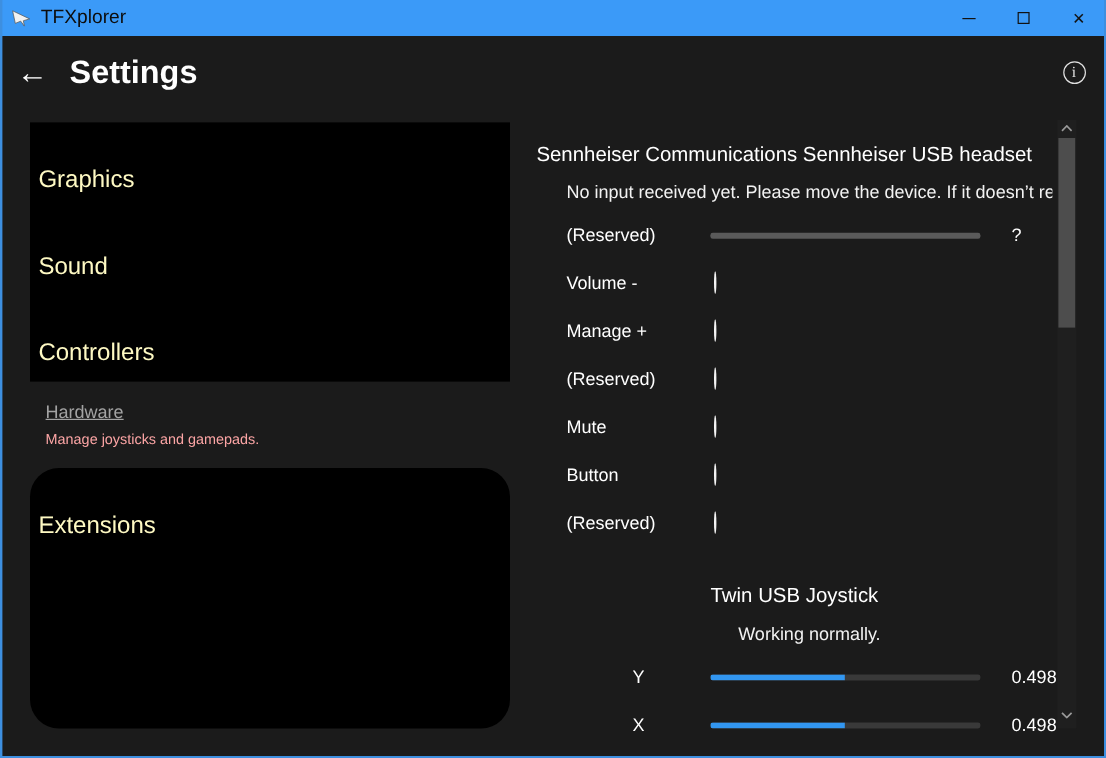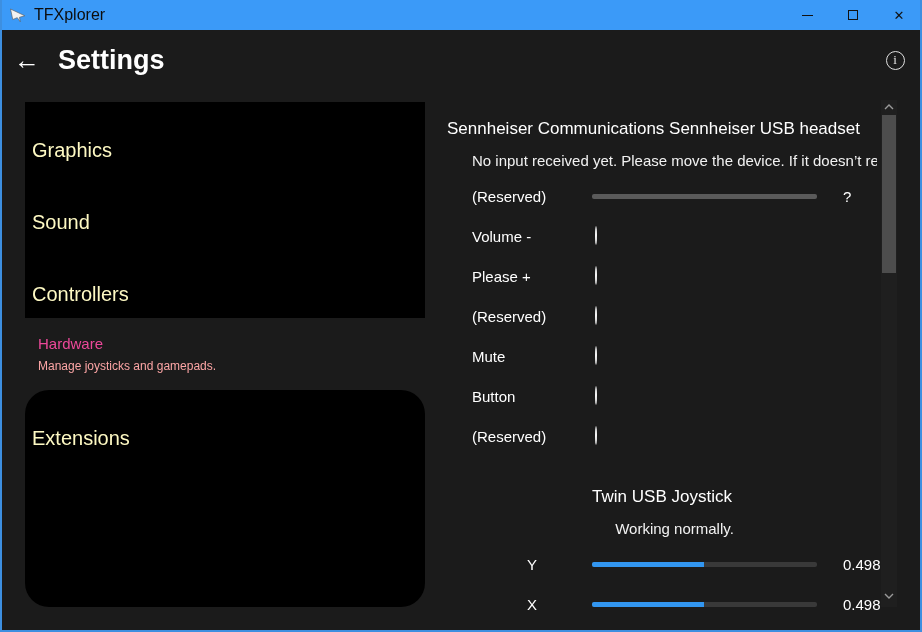--- a/index.html
+++ b/index.html
@@ -43,21 +43,21 @@
   .info-btn { width:26px; height:26px; margin-right:14px; display:flex; align-items:center; justify-content:center; }
   .info-circle { width:19px; height:19px; border:1px solid #e0e0e0; border-radius:50%;
     display:flex; align-items:center; justify-content:center;
     font-family:"Liberation Serif", serif; font-size:13px; color:#e0e0e0; }
   
   .left-panel { position:absolute; left:25px; top:102px; width:400px; }
   .nav-box { background:#000000; height:216px; padding:12px 0 0 7px; overflow:hidden; }
   .nav-box.small { height:217px;border-radius:24px; }
   .nav-item { height:72px; display:flex; align-items:center; font-size:20px; color:#fef9c3; cursor:default; }
   .hw-item { margin:14px 0 0 13px; }
-  .hw-title { font-size:15px; line-height:24px; color:#ec4899; }
+  .hw-title { font-size:15px; line-height:24px; color:#a3a3a3;text-decoration:underline; }
   .hw-desc { font-size:12px; line-height:20px; color:#fca5a5; }
   .nav-box2 { margin-top:14px; }
   
   .right-panel { position:absolute; left:447px; top:112px; width:430px; }
   .device-title { font-size:17px; height:34px; line-height:34px; color:#ffffff; white-space:nowrap; overflow:hidden; }
   .device-status { padding-left:25px; height:30px; line-height:30px; font-size:15px; color:#f2f2f2;
     white-space:nowrap; overflow:hidden; }
   .ctl-row { height:40px; display:grid; grid-template-columns:120px 225px 1fr; align-items:center; padding-left:25px; }
   .ctl-label { font-size:15px; color:#ffffff; white-space:nowrap; }
   .ctl-value { padding-left:26px; font-size:15px; color:#ffffff; white-space:nowrap; }
@@ -133,21 +133,21 @@
       <span class="ctl-label">(Reserved)</span>
       <span class="bar idle"></span>
       <span class="ctl-value">?</span>
     </div>
     <div class="ctl-row">
       <span class="ctl-label">Volume -</span>
       <span><span class="radio"></span></span>
       <span class="ctl-value"></span>
     </div>
     <div class="ctl-row">
-      <span class="ctl-label">Please +</span>
+      <span class="ctl-label">Manage +</span>
       <span><span class="radio"></span></span>
       <span class="ctl-value"></span>
     </div>
     <div class="ctl-row">
       <span class="ctl-label">(Reserved)</span>
       <span><span class="radio"></span></span>
       <span class="ctl-value"></span>
     </div>
     <div class="ctl-row">
       <span class="ctl-label">Mute</span>

